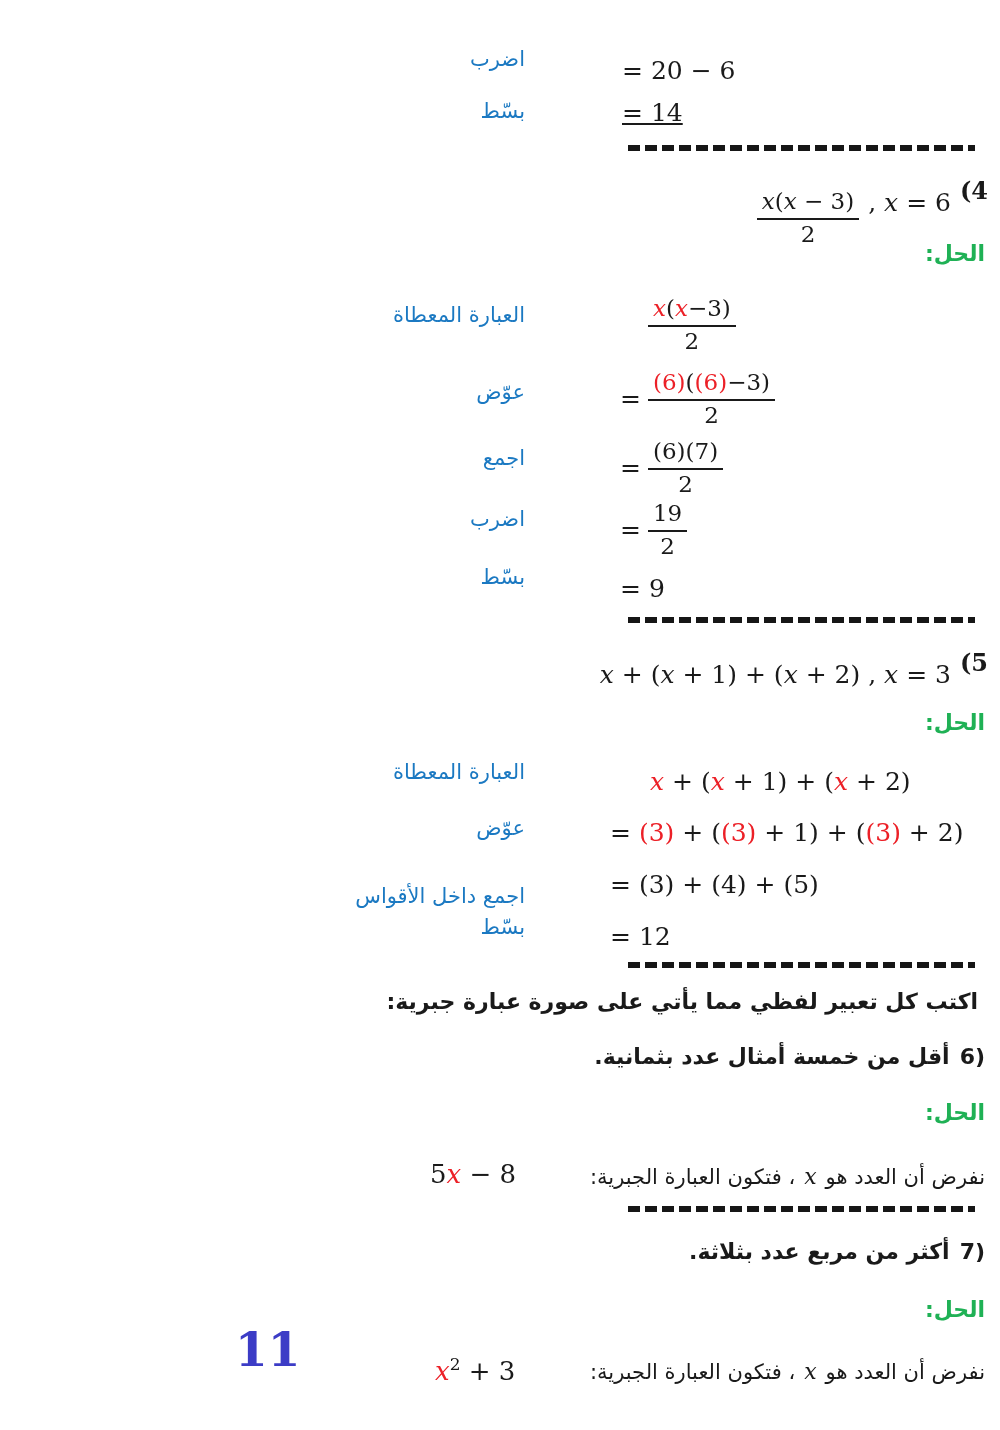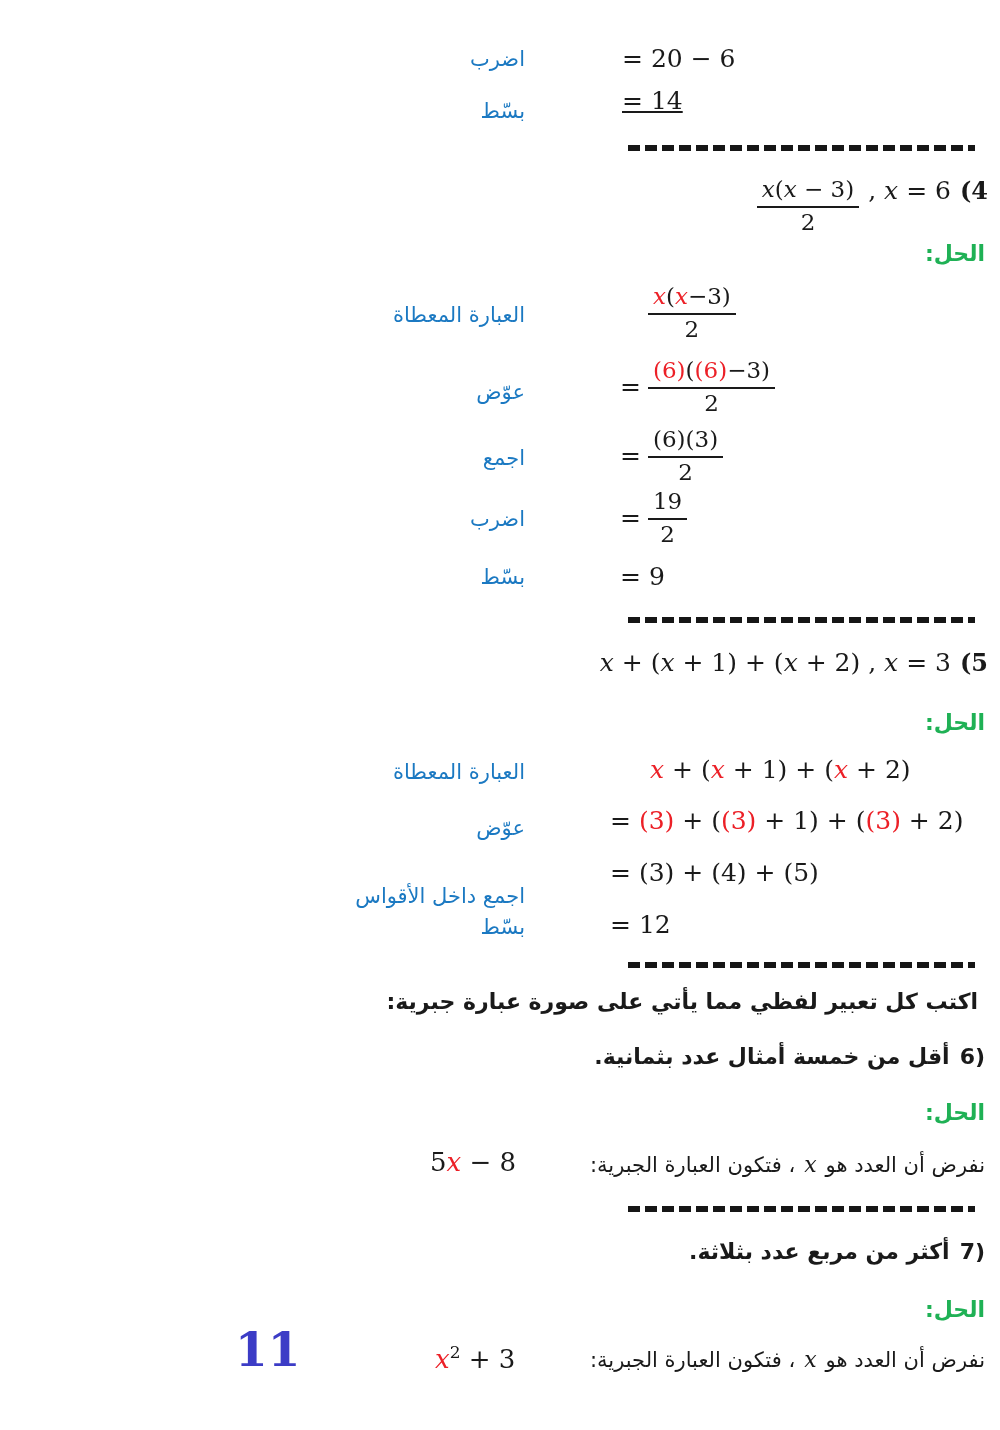--- a/index.html
+++ b/index.html
@@ -12,21 +12,21 @@
   
   .ar { direction:rtl; unicode-bidi:isolate; }
   .label { color:var(--label-blue,#1b79c2); font-size:21px; text-align:left; }
   .green-h { color:var(--solution-green,#1fb155); font-weight:bold; font-size:22px; }
   .bold-ar { font-weight:bold; font-size:22px; }
   .q-line { display:flex; direction:rtl; align-items:baseline; gap:10px; font-size:22px; font-weight:bold; }
   .qnum { direction:ltr; unicode-bidi:isolate; font-weight:bold; }
   .ans-line { display:flex; direction:rtl; align-items:baseline; gap:9px; font-size:21px; }
 
   
-  .math { font-family:"DejaVu Serif", serif; font-size:25px; line-height:1.2; }
+  .math { font-family:"DejaVu Serif", serif; font-size:25px; line-height:1.2;margin-top:12px; }
   .f23 { font-size:23px; }
   .f26 { font-size:26px; }
   .mi { font-style:italic; }
   .red { color:var(--highlight-red,#ec2027); }
   .qid { font-family:"DejaVu Serif", serif; font-weight:bold; font-size:24px; }
   .eqrow { display:flex; align-items:center; gap:7px; }
   .stmt { display:flex; align-items:flex-start; gap:9px; }
 
   .frac { display:inline-block; vertical-align:middle; text-align:center; }
   .frac .num { display:block; border-bottom:2px solid var(--ink,#1a1a1a); padding:0 5px 2px; }
@@ -83,21 +83,21 @@
         <span class="den">2</span>
       </span>
     </span>
   </div>
   <span class="abs ar label" style="top:380px; right:475px;">عوّض</span>
 
   <div class="abs eqrow" style="top:426px; left:620px;">
     <span class="math">=</span>
     <span class="math f23">
       <span class="frac">
-        <span class="num">(6)(3)</span>
+        <span class="num">(6)(7)</span>
         <span class="den">2</span>
       </span>
     </span>
   </div>
   <span class="abs ar label" style="top:446px; right:475px;">اجمع</span>
 
   <div class="abs eqrow" style="top:488px; left:620px;">
     <span class="math">=</span>
     <span class="math f23">
       <span class="frac">

